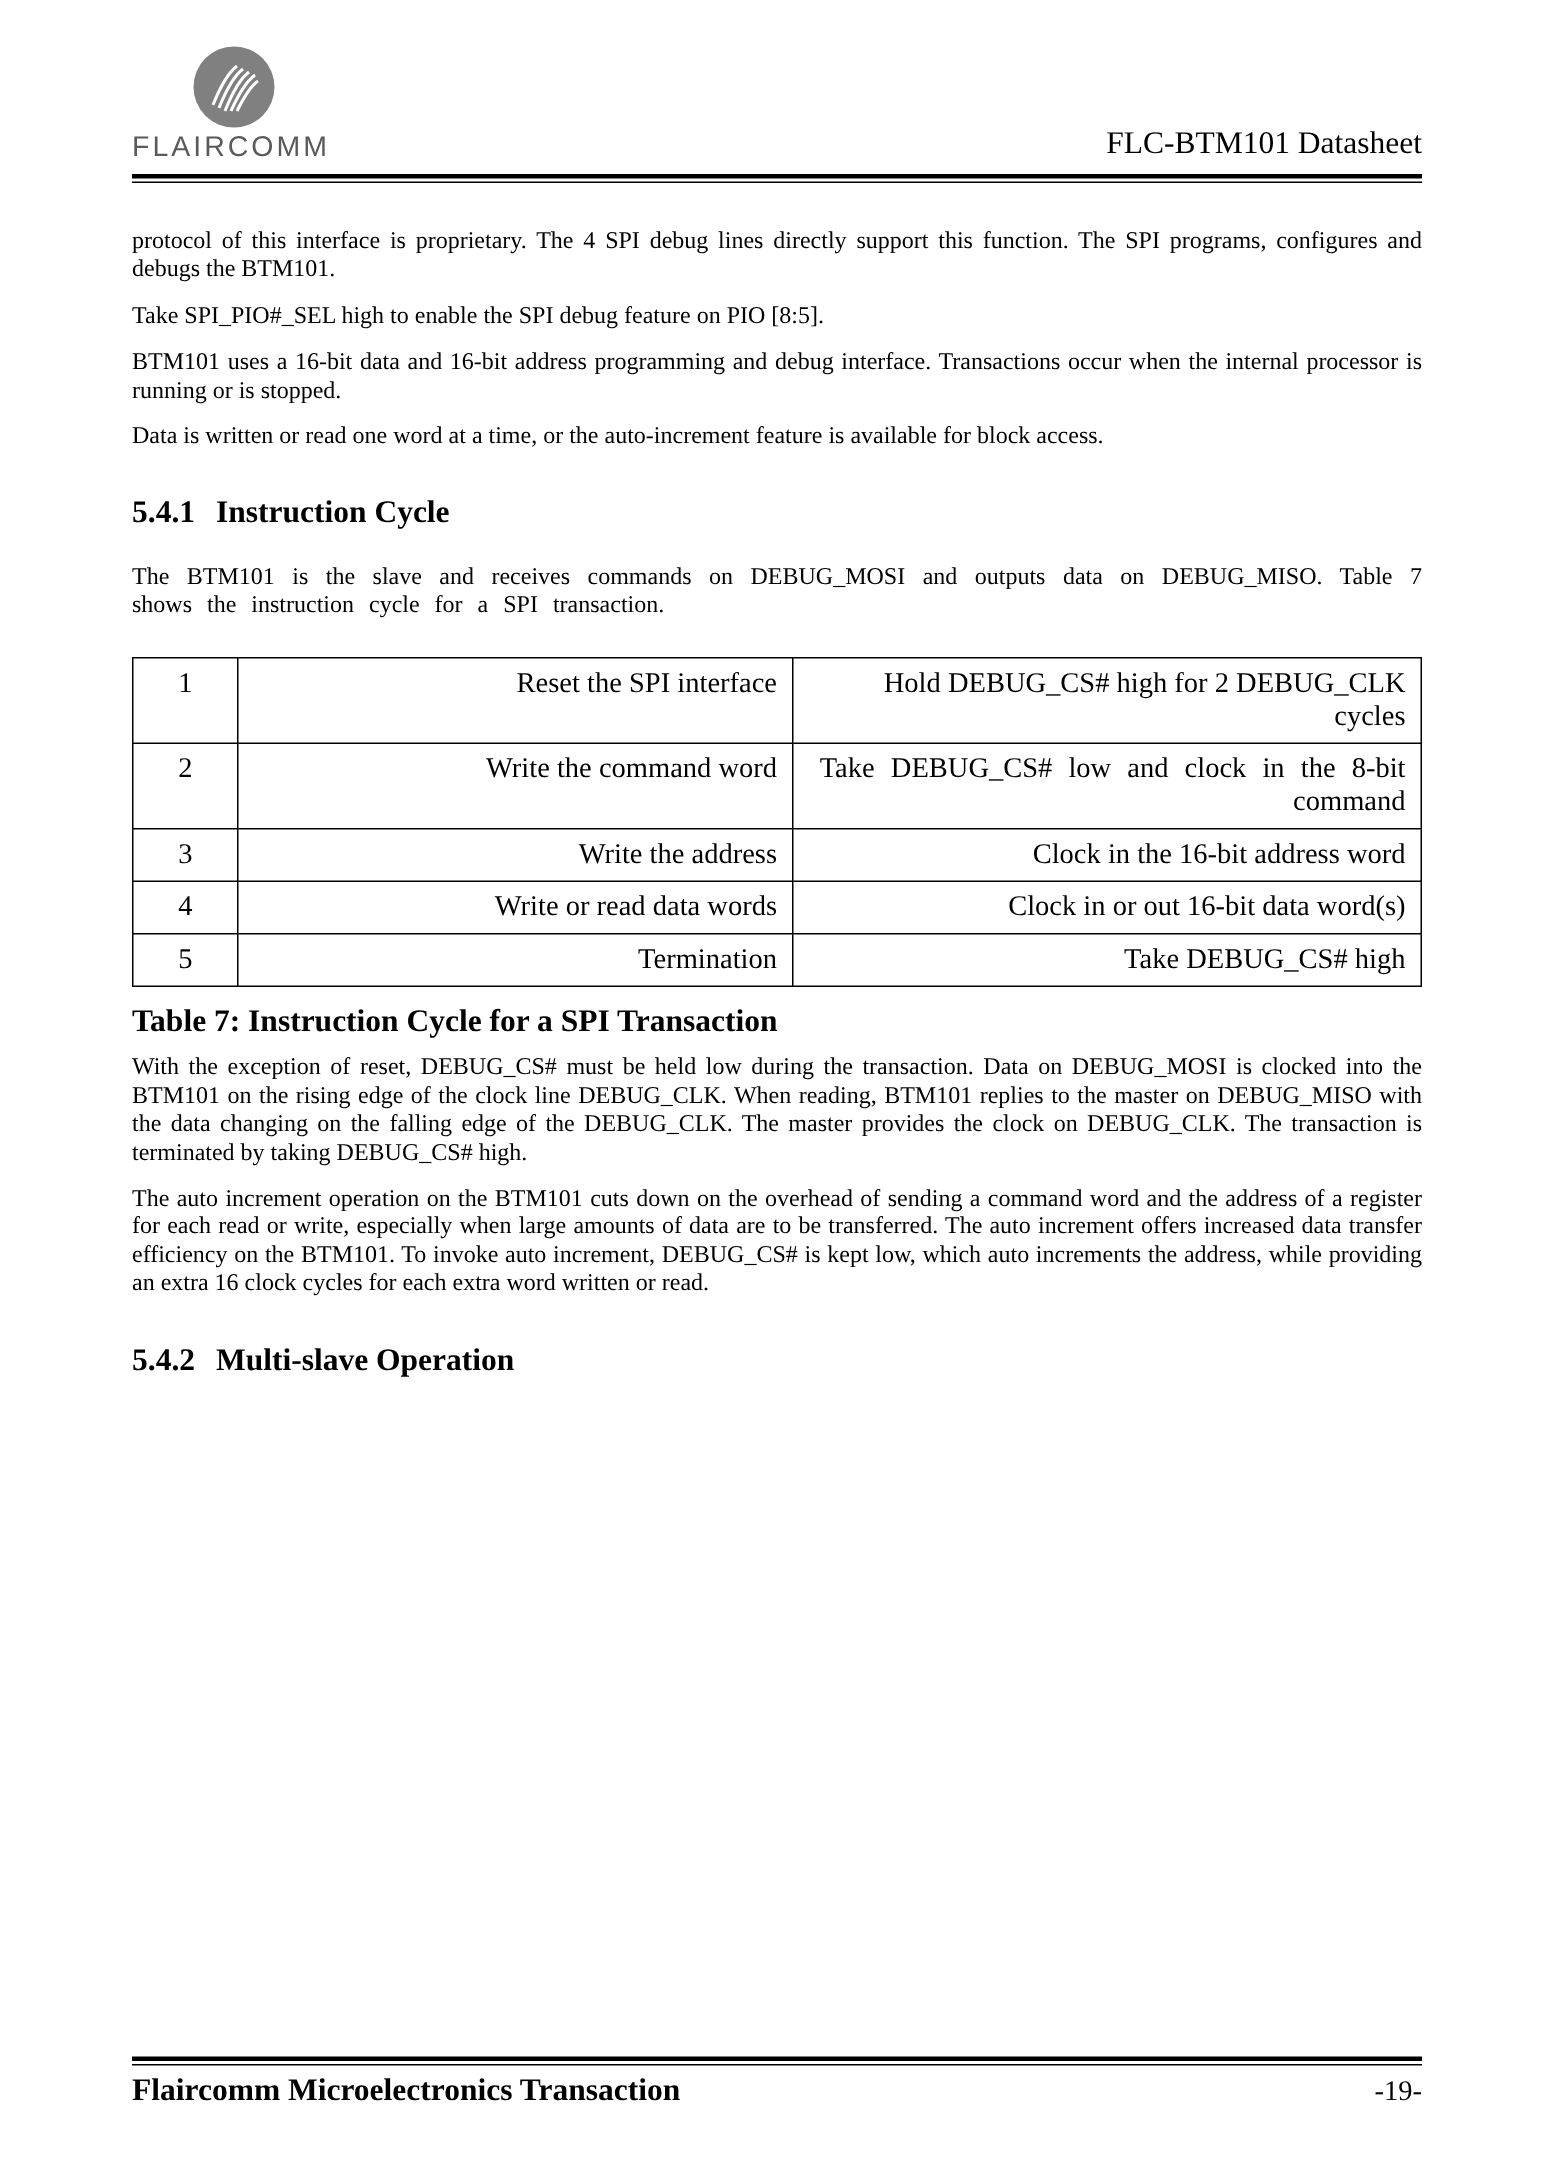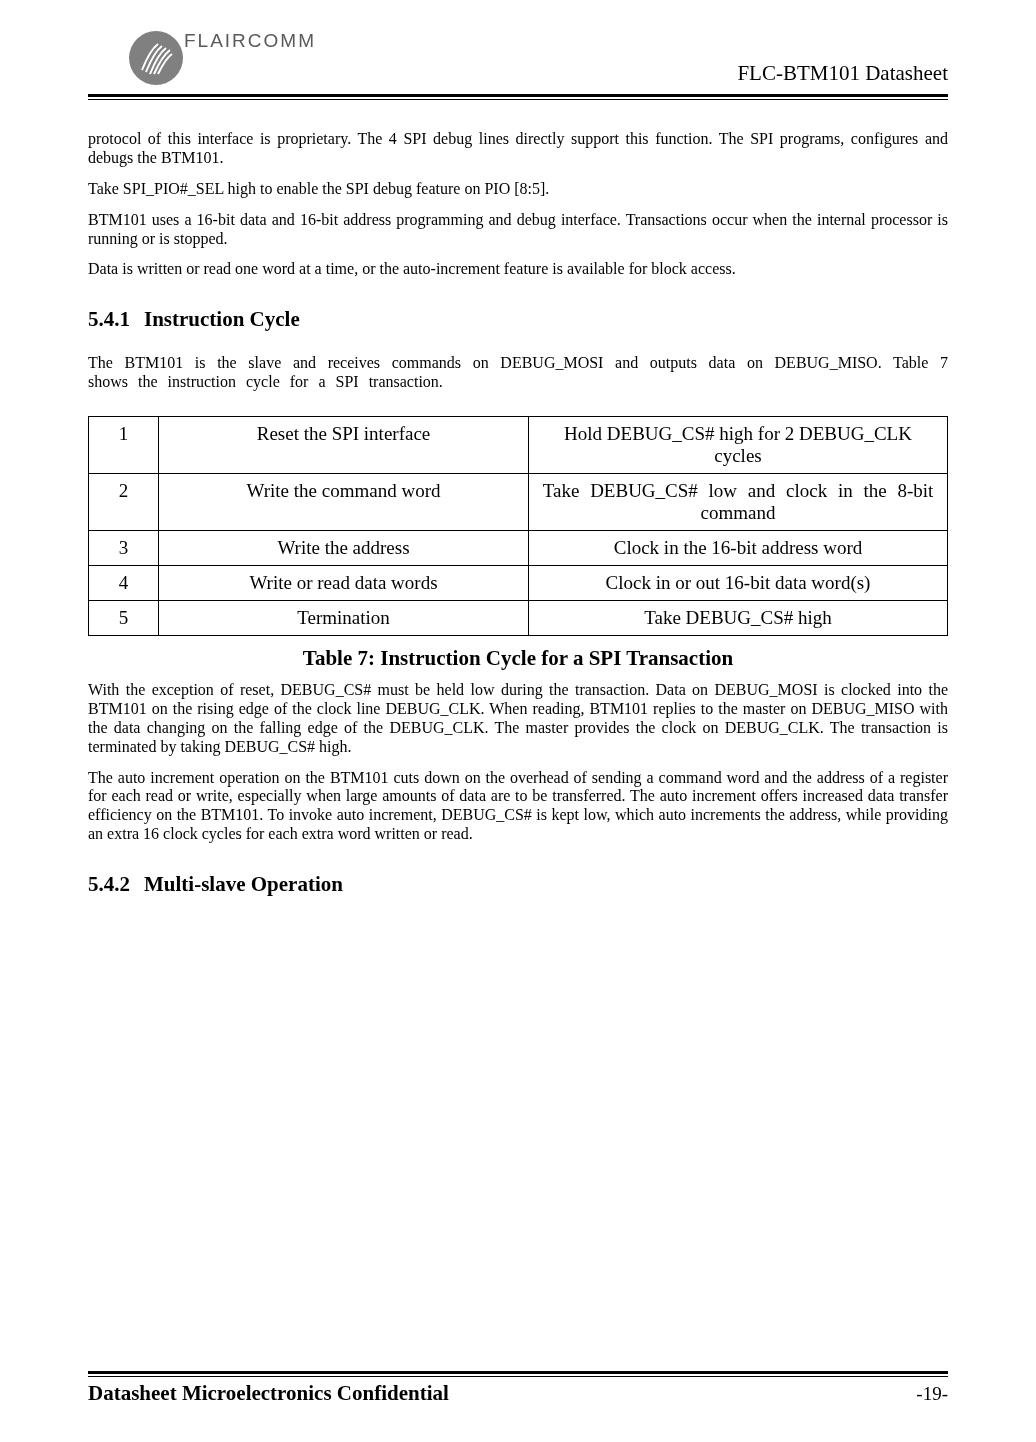--- a/index.html
+++ b/index.html
@@ -13,21 +13,21 @@
       padding: 30px 88px 40px 88px;
     }
     .header {
       display: flex;
       justify-content: space-between;
       align-items: flex-end;
       margin-bottom: 6px;
     }
     .logo-block {
       display: flex;
-      flex-direction: row;
+      flex-direction: column;
       align-items: flex-start;
     }
     .logo-icon {
       width: 56px;
       height: 56px;
       margin-left: 40px;
       margin-bottom: 2px;
     }
     .logo-text {
       font-family: Arial, Helvetica, sans-serif;
@@ -66,30 +66,29 @@
       width: 100%;
       border-collapse: collapse;
       margin-top: 24px;
       margin-bottom: 10px;
       font-size: 19px;
     }
     table.instr td {
       border: 1px solid #000;
       padding: 6px 10px;
       vertical-align: top;
-      text-align: center;
+      text-align: right;
     }
     table.instr td.num {
       width: 70px;
       text-align: center;
     }
     table.instr td.step { width: 370px; }
 
     .table-caption {
-      text-align: center;
       font-size: 21px;
       font-weight: bold;
       margin-bottom: 10px;
     }
 
     .footer {
       position: absolute;
       left: 88px;
       right: 88px;
       bottom: 36px;
@@ -181,16 +180,16 @@
 <p class="body-para">With the exception of reset, DEBUG_CS# must be held low during the transaction. Data on DEBUG_MOSI is clocked into the BTM101 on the rising edge of the clock line DEBUG_CLK. When reading, BTM101 replies to the master on DEBUG_MISO with the data changing on the falling edge of the DEBUG_CLK. The master provides the clock on DEBUG_CLK. The transaction is terminated by taking DEBUG_CS# high.</p>
 <p class="body-para">The auto increment operation on the BTM101 cuts down on the overhead of sending a command word and the address of a register for each read or write, especially when large amounts of data are to be transferred. The auto increment offers increased data transfer efficiency on the BTM101. To invoke auto increment, DEBUG_CS# is kept low, which auto increments the address, while providing an extra 16 clock cycles for each extra word written or read.</p>
 
 <div class="h3">
   <span class="num">5.4.2</span><span>Multi-slave Operation</span>
 </div>
 
 <div class="footer">
   <div class="double-rule-footer"></div>
   <div class="footer-row">
-    <div class="footer-left">Datasheet Microelectronics Confidential</div>
+    <div class="footer-left">Flaircomm Microelectronics Transaction</div>
     <div class="footer-right">-19-</div>
   </div>
 </div>
 
 </body></html>

